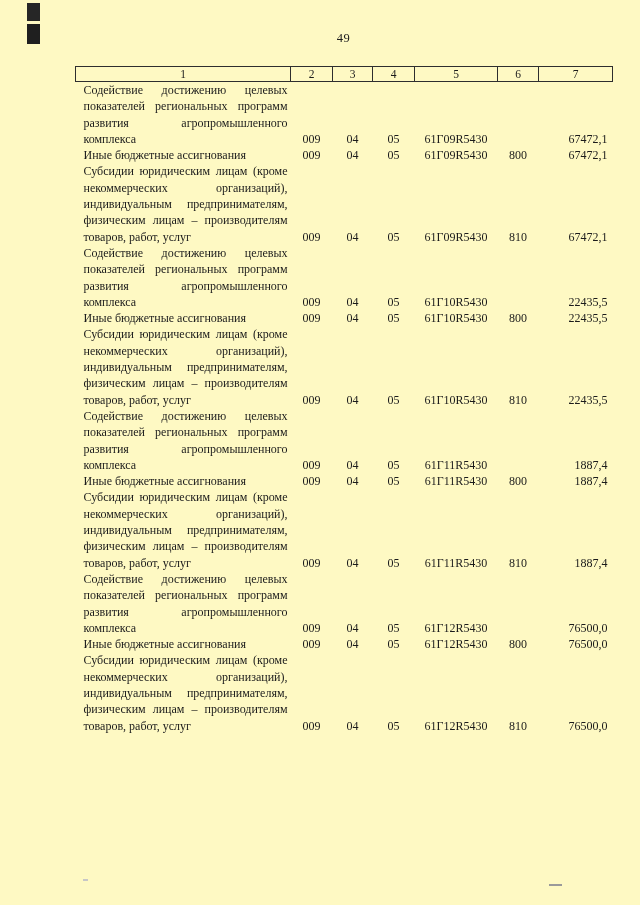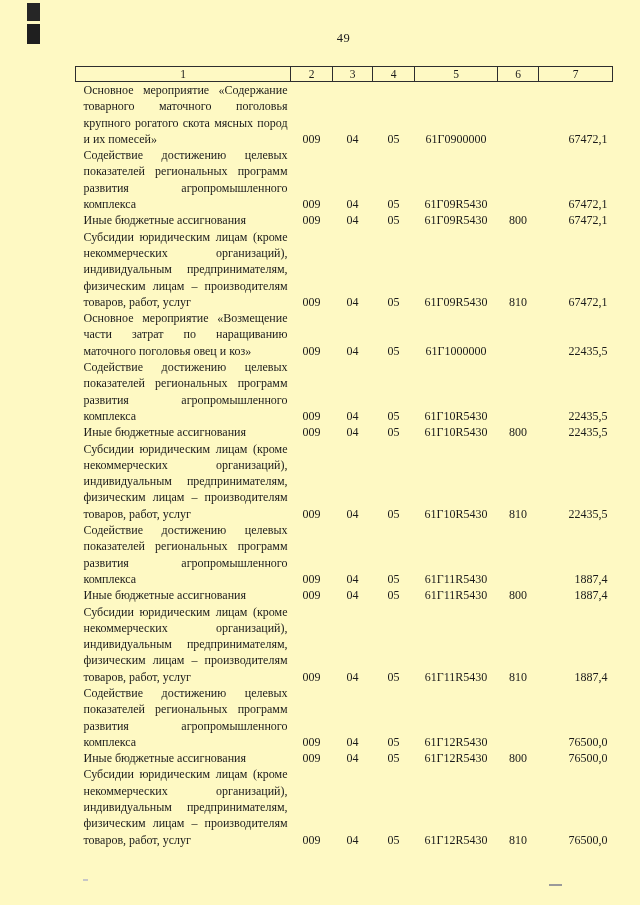--- a/index.html
+++ b/index.html
@@ -97,63 +97,45 @@
         <th>2</th>
         <th>3</th>
         <th>4</th>
         <th>5</th>
         <th>6</th>
         <th>7</th>
       </tr>
     </thead>
     <tbody>
         <tr>
-    <td class="c-desc">Основное мероприятие «Содержа­ние товарного маточного поголовья крупного рогатого скота мясных пород и их помесей»</td>
-    <td class="c-num">009</td>
-    <td class="c-num">04</td>
-    <td class="c-num">05</td>
-    <td class="c-num">61Г0900000</td>
+    <td class="c-desc">Содействие достижению целевых показателей региональных про­грамм развития агропромышленно­го комплекса</td>
+    <td class="c-num">009</td>
+    <td class="c-num">04</td>
+    <td class="c-num">05</td>
+    <td class="c-num">61Г09R5430</td>
     <td class="c-num"></td>
     <td class="c-amount">67472,1</td>
   </tr>
         <tr>
-    <td class="c-desc">Содействие достижению целевых показателей региональных про­грамм развития агропромышленно­го комплекса</td>
+    <td class="c-desc">Иные бюджетные ассигнования</td>
     <td class="c-num">009</td>
     <td class="c-num">04</td>
     <td class="c-num">05</td>
     <td class="c-num">61Г09R5430</td>
-    <td class="c-num"></td>
+    <td class="c-num">800</td>
     <td class="c-amount">67472,1</td>
   </tr>
         <tr>
-    <td class="c-desc">Иные бюджетные ассигнования</td>
+    <td class="c-desc">Субсидии юридическим лицам (кроме некоммерческих организа­ций), индивидуальным предприни­мателям, физическим лицам – про­изводителям товаров, работ, услуг</td>
     <td class="c-num">009</td>
     <td class="c-num">04</td>
     <td class="c-num">05</td>
     <td class="c-num">61Г09R5430</td>
-    <td class="c-num">800</td>
+    <td class="c-num">810</td>
     <td class="c-amount">67472,1</td>
-  </tr>
-        <tr>
-    <td class="c-desc">Субсидии юридическим лицам (кроме некоммерческих организа­ций), индивидуальным предприни­мателям, физическим лицам – про­изводителям товаров, работ, услуг</td>
-    <td class="c-num">009</td>
-    <td class="c-num">04</td>
-    <td class="c-num">05</td>
-    <td class="c-num">61Г09R5430</td>
-    <td class="c-num">810</td>
-    <td class="c-amount">67472,1</td>
-  </tr>
-        <tr>
-    <td class="c-desc">Основное мероприятие «Возмеще­ние части затрат по наращиванию маточного поголовья овец и коз»</td>
-    <td class="c-num">009</td>
-    <td class="c-num">04</td>
-    <td class="c-num">05</td>
-    <td class="c-num">61Г1000000</td>
-    <td class="c-num"></td>
-    <td class="c-amount">22435,5</td>
   </tr>
         <tr>
     <td class="c-desc">Содействие достижению целевых показателей региональных про­грамм развития агропромышленно­го комплекса</td>
     <td class="c-num">009</td>
     <td class="c-num">04</td>
     <td class="c-num">05</td>
     <td class="c-num">61Г10R5430</td>
     <td class="c-num"></td>
     <td class="c-amount">22435,5</td>
   </tr>

